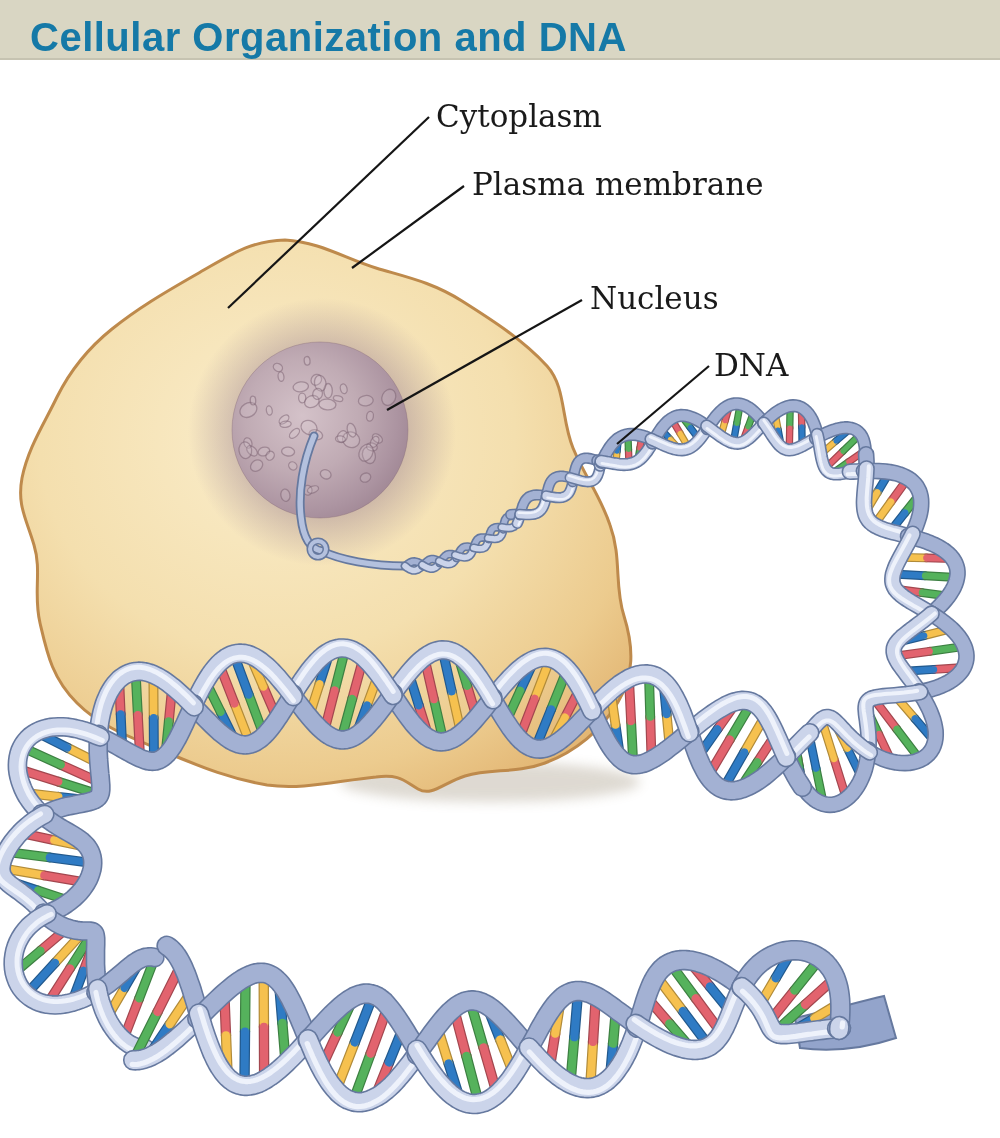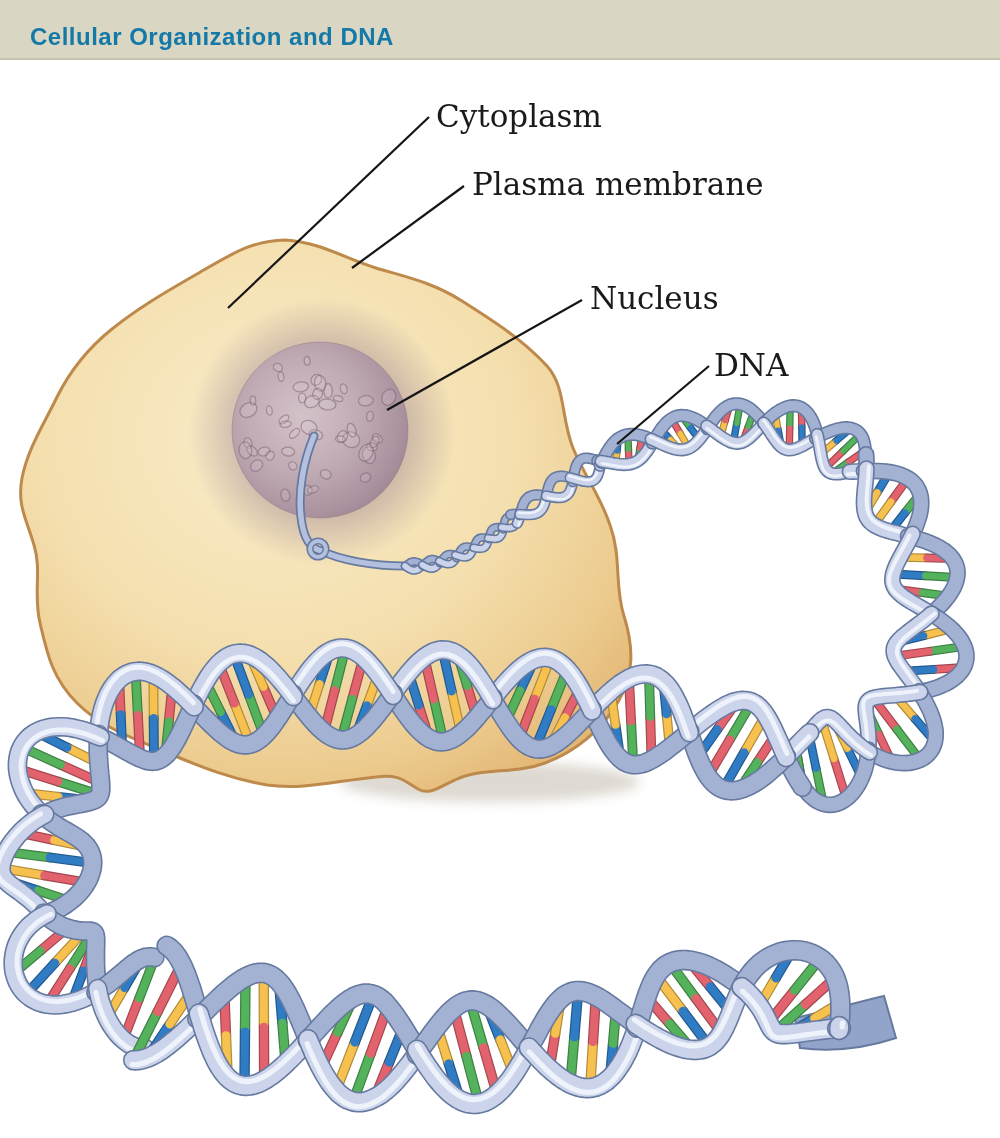--- a/index.html
+++ b/index.html
@@ -1,20 +1,20 @@
 <!DOCTYPE html>
 <html><head>
 <meta charset="utf-8">
 <style>
   html,body{margin:0;padding:0;background:#ffffff;}
   .stage{position:relative;width:1000px;height:1138px;background:#ffffff;overflow:hidden;
          font-family:"Liberation Sans",sans-serif;}
   .titlebar{position:absolute;top:0;left:0;width:100%;height:60px;background:#D9D6C3;
             border-bottom:2px solid #C6C3B1;display:flex;align-items:center;box-sizing:border-box;}
-  .titlebar h1{margin:16px 0 0 30px;font-size:24px;font-weight:bold;color:#1579A7;letter-spacing:0.5px;}
+  .titlebar h1{margin:16px 0 0 30px;font-size:40px;font-weight:bold;color:#1579A7;letter-spacing:0.5px;}
   svg.fig{position:absolute;top:0;left:0;}
   .svglabel{font-family:"DejaVu Serif","Liberation Serif",serif;font-size:31px;fill:#1A1A1A;}
 </style>
 </head>
 <body>
 
 <div class="stage">
   <div class="titlebar" style="background: rgb(217, 214, 195);">
     <h1 style="color: rgb(21, 121, 167);">Cellular Organization and DNA</h1>
   </div>

